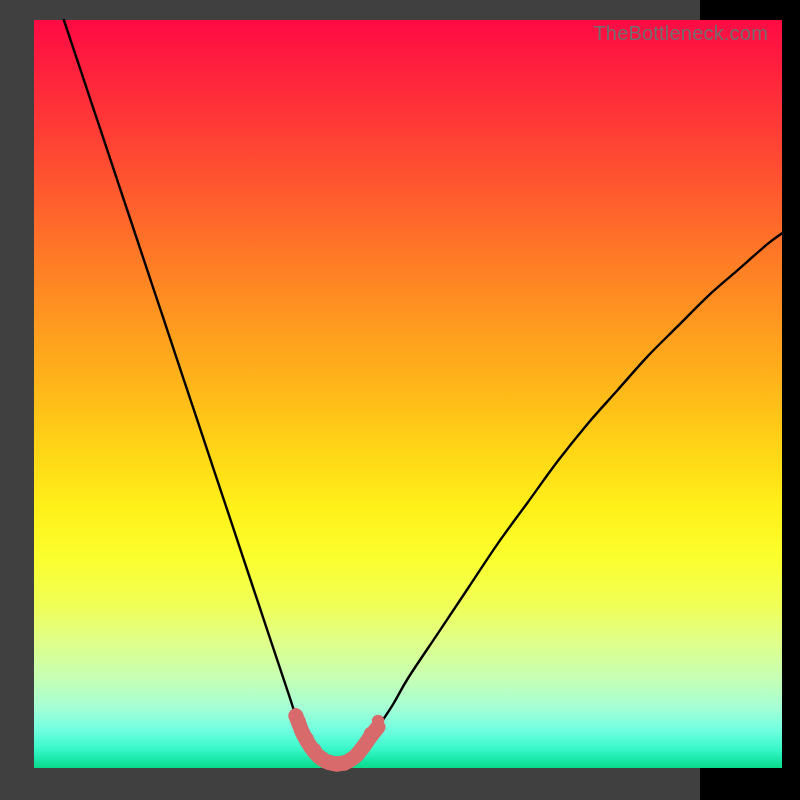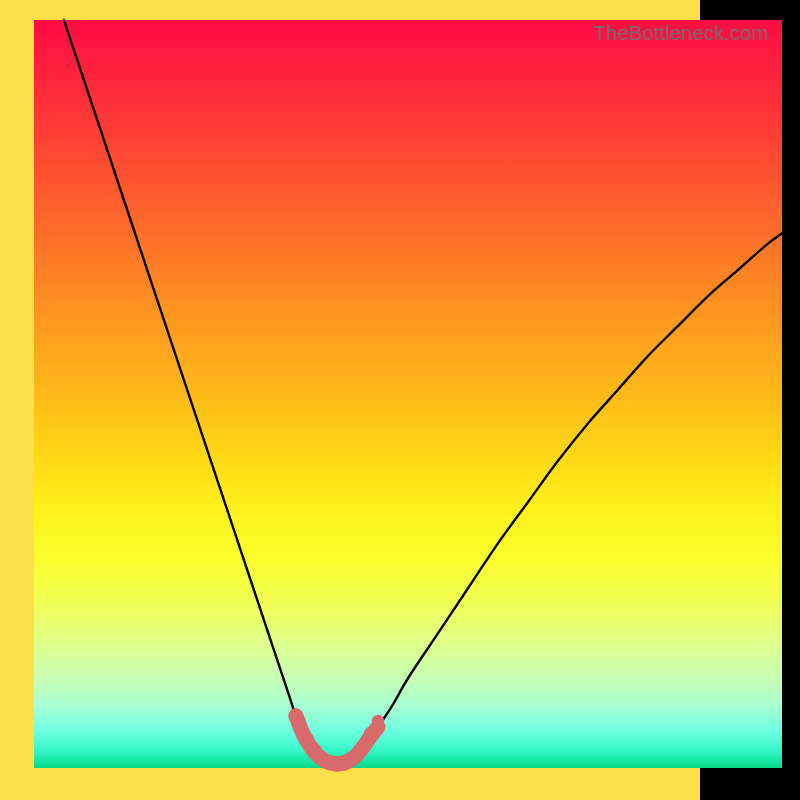--- a/index.html
+++ b/index.html
@@ -8,21 +8,21 @@
     width: 800px;
     height: 800px;
     background: #000;
     overflow: hidden;
     font-family: Arial, Helvetica, sans-serif;
   }
   .frame {
     position: absolute;
     left: 0; top: 0;
     width: 700px; height: 800px;
-    background: #fde047;
+    background: #404040;
   }
   .plot {
     position: absolute;
     left: 34px;
     top: 20px;
     width: 748px;
     height: 748px;
     
     background: linear-gradient(to bottom,
       #ff0b44 0%,

